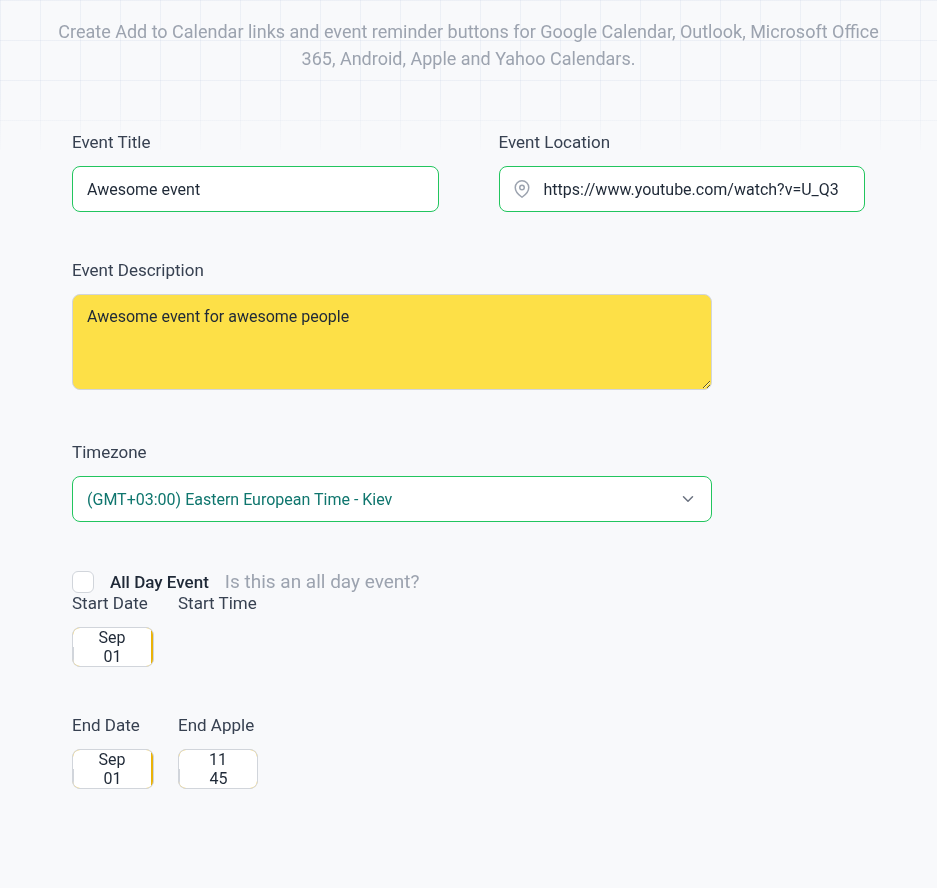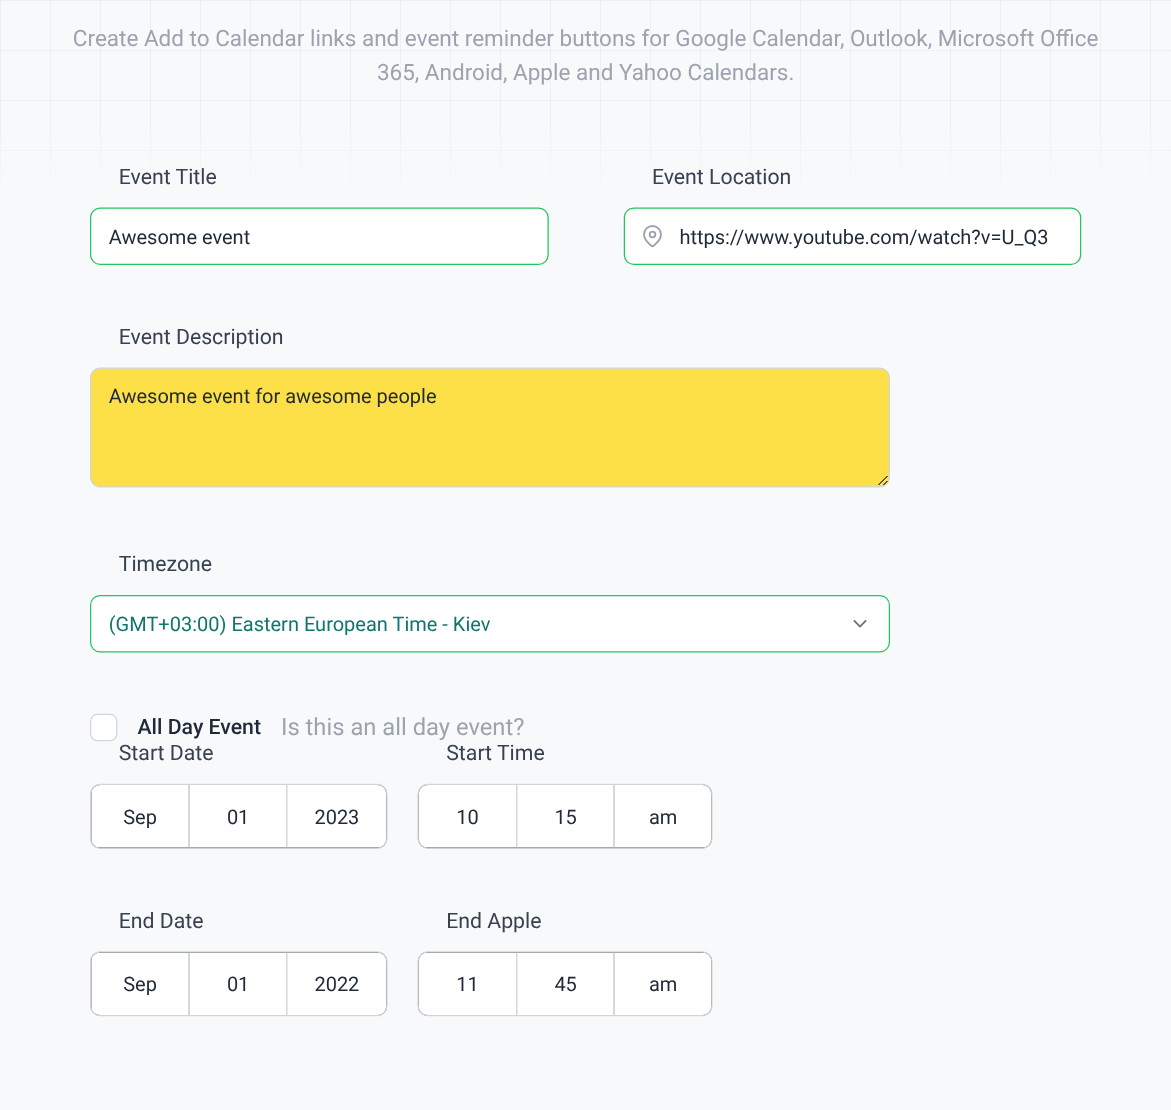--- a/index.html
+++ b/index.html
@@ -70,21 +70,20 @@
     }
     .field-group {
       margin-bottom: 48px;
     }
     .label {
       display: block;
       font-size: 17px;
       color: #374151;
       margin-bottom: 14px;
       font-weight: 400;
-      margin-left: 23px;
     }
     .input, .select-display {
       width: 100%;
       height: 46px;
       border: 1px solid #22c55e;
       border-radius: 8px;
       background: #ffffff;
       padding: 0 14px;
       font-size: 16px;
       color: #1f2937;
@@ -172,23 +171,24 @@
       margin-bottom: 48px;
     }
     .dt-block {
       display: flex;
       flex-direction: column;
     }
     .seg-group {
       display: inline-flex;
       border: 1px solid #d1d5db;
       border-radius: 8px;
-      background: #404040;
+      background: #eab308;
       overflow: hidden;
-      height: 52px;
+      height: 40px;
+      flex-direction: column;
     }
     .seg {
       display: flex;
       align-items: center;
       justify-content: center;
       font-size: 16px;
       color: #1f2937;
       background: #ffffff;
       border: none;
       cursor: pointer;
@@ -266,25 +266,20 @@
       <div class="dt-block">
         <label class="label">Start Date</label>
         <div class="seg-group">
           <button class="seg month">Sep</button>
           <button class="seg day">01</button>
           <button class="seg year">2023</button>
         </div>
       </div>
       <div class="dt-block">
         <label class="label">Start Time</label>
-        <div class="seg-group">
-          <button class="seg hour">10</button>
-          <button class="seg min">15</button>
-          <button class="seg ampm">am</button>
-        </div>
       </div>
     </div>
 
     <div class="datetime-row">
       <div class="dt-block">
         <label class="label">End Date</label>
         <div class="seg-group">
           <button class="seg month">Sep</button>
           <button class="seg day">01</button>
           <button class="seg year">2022</button>

